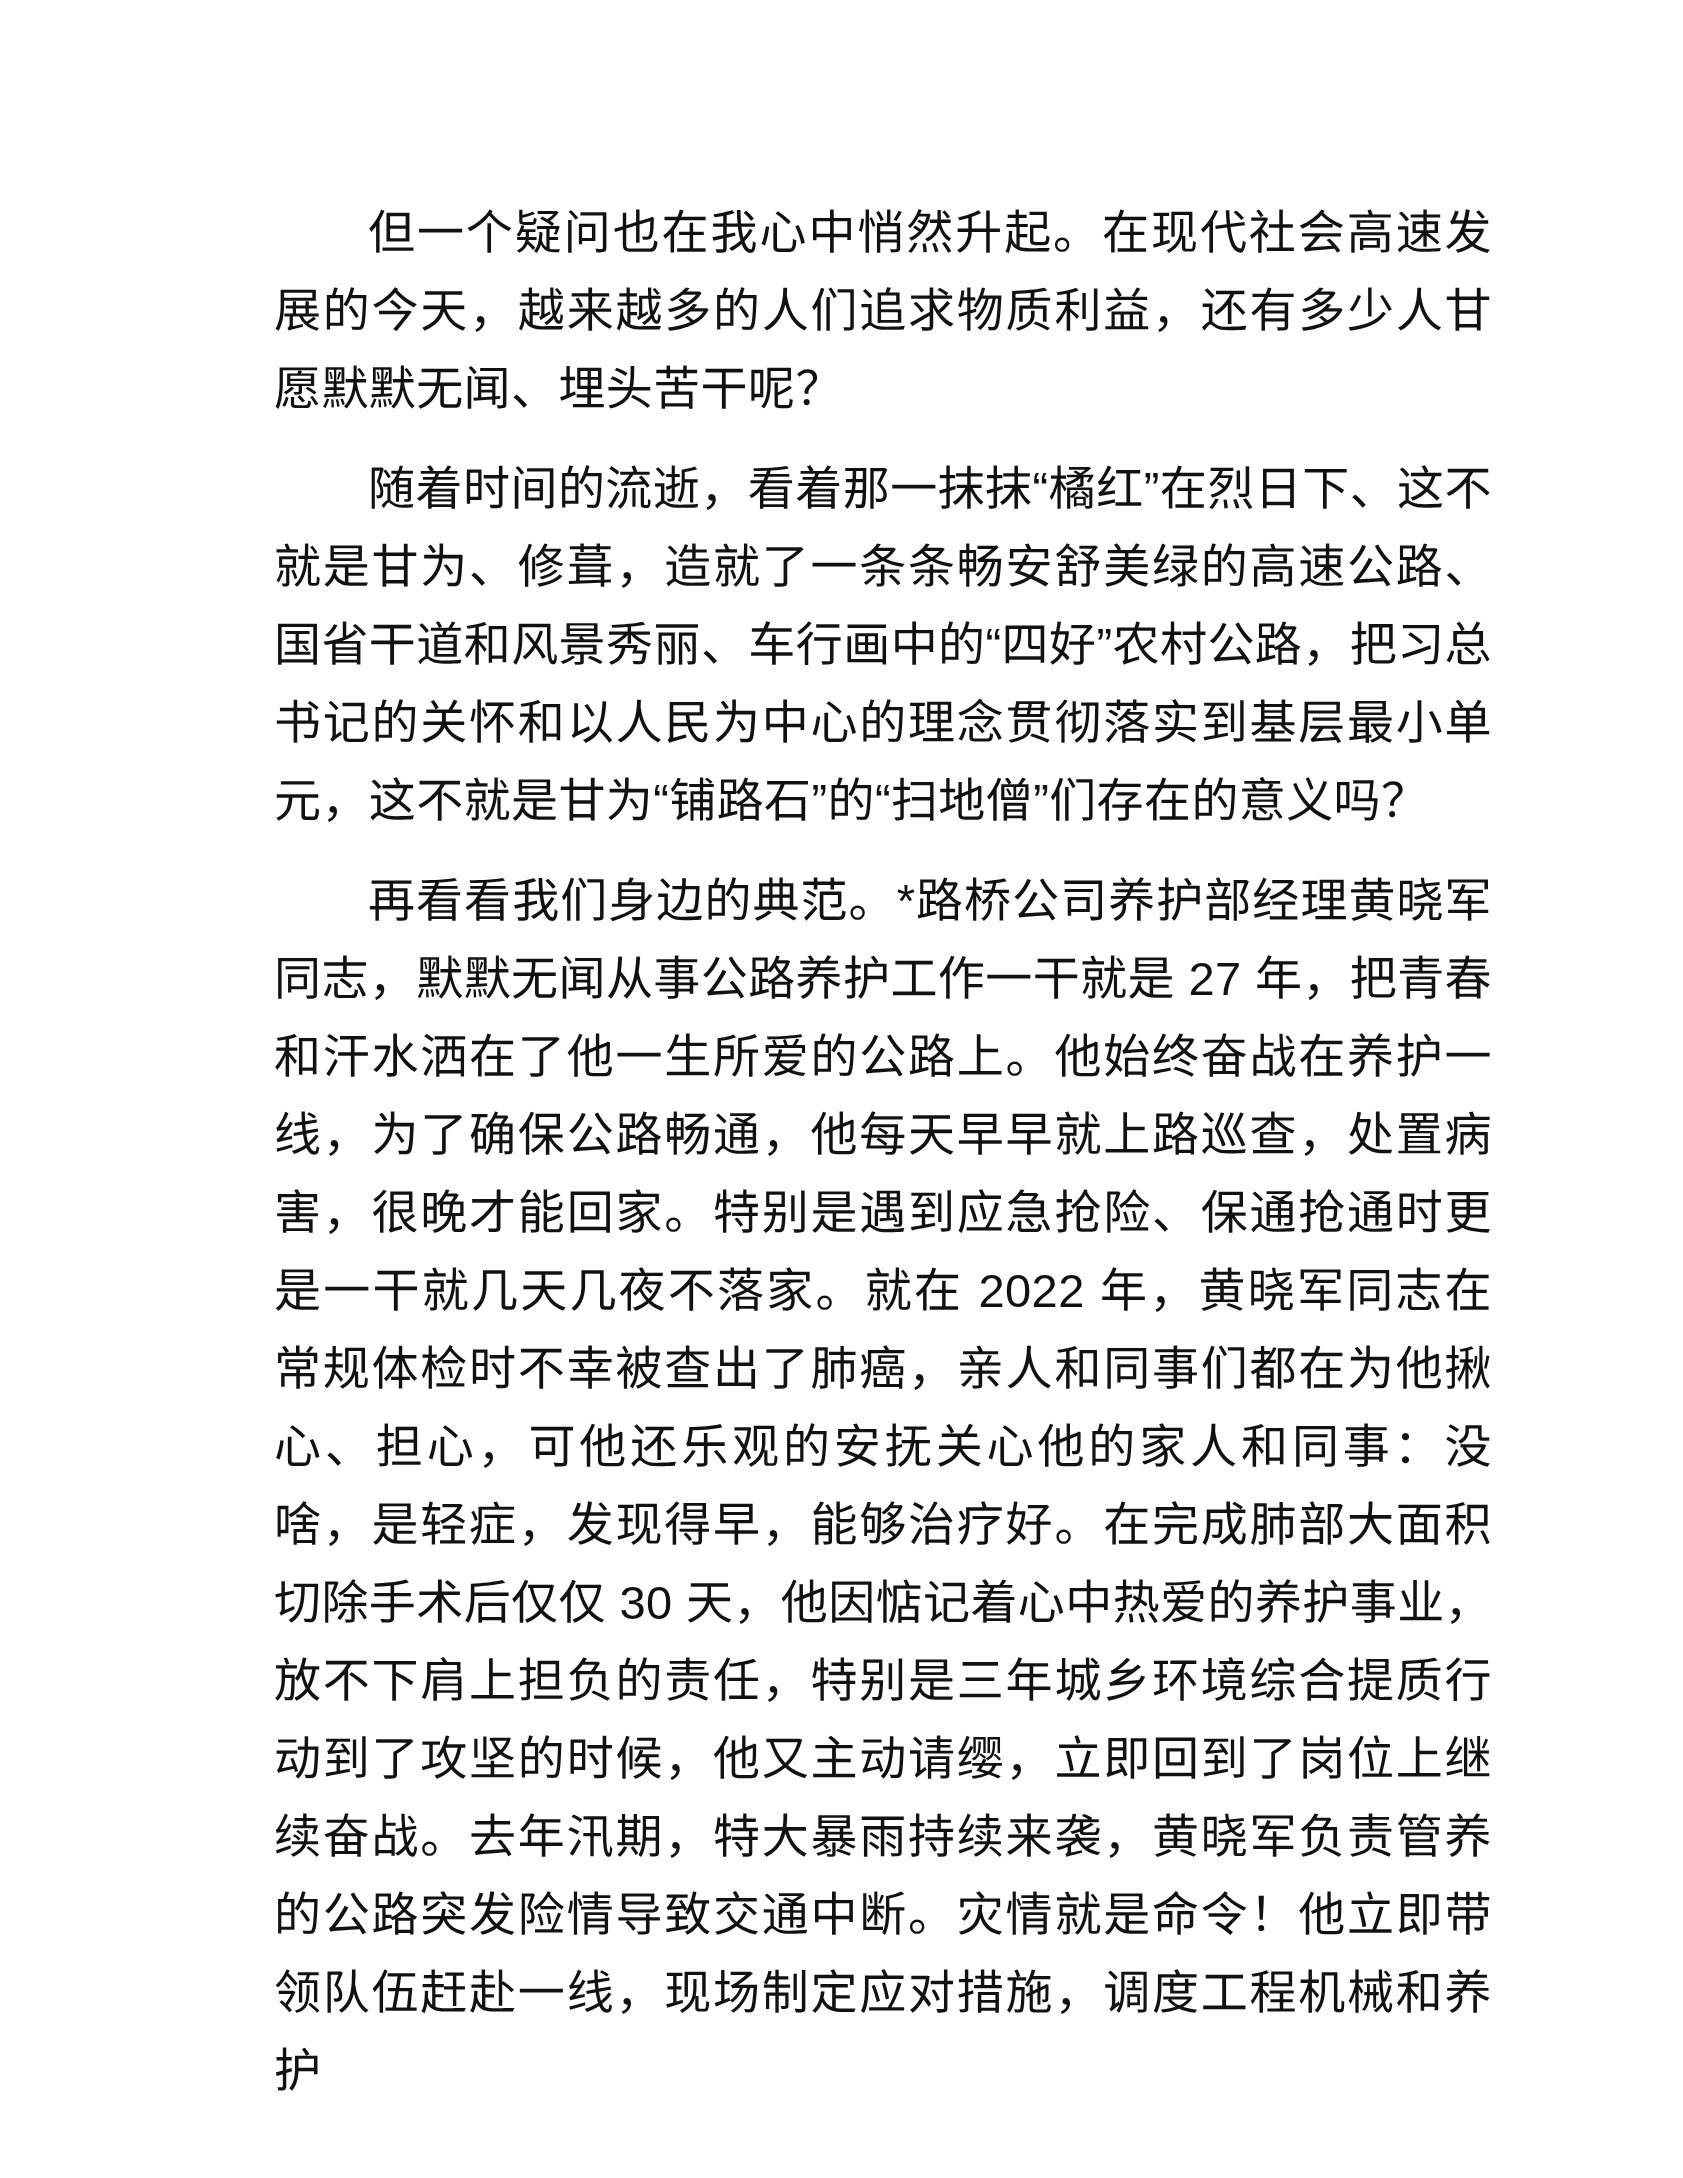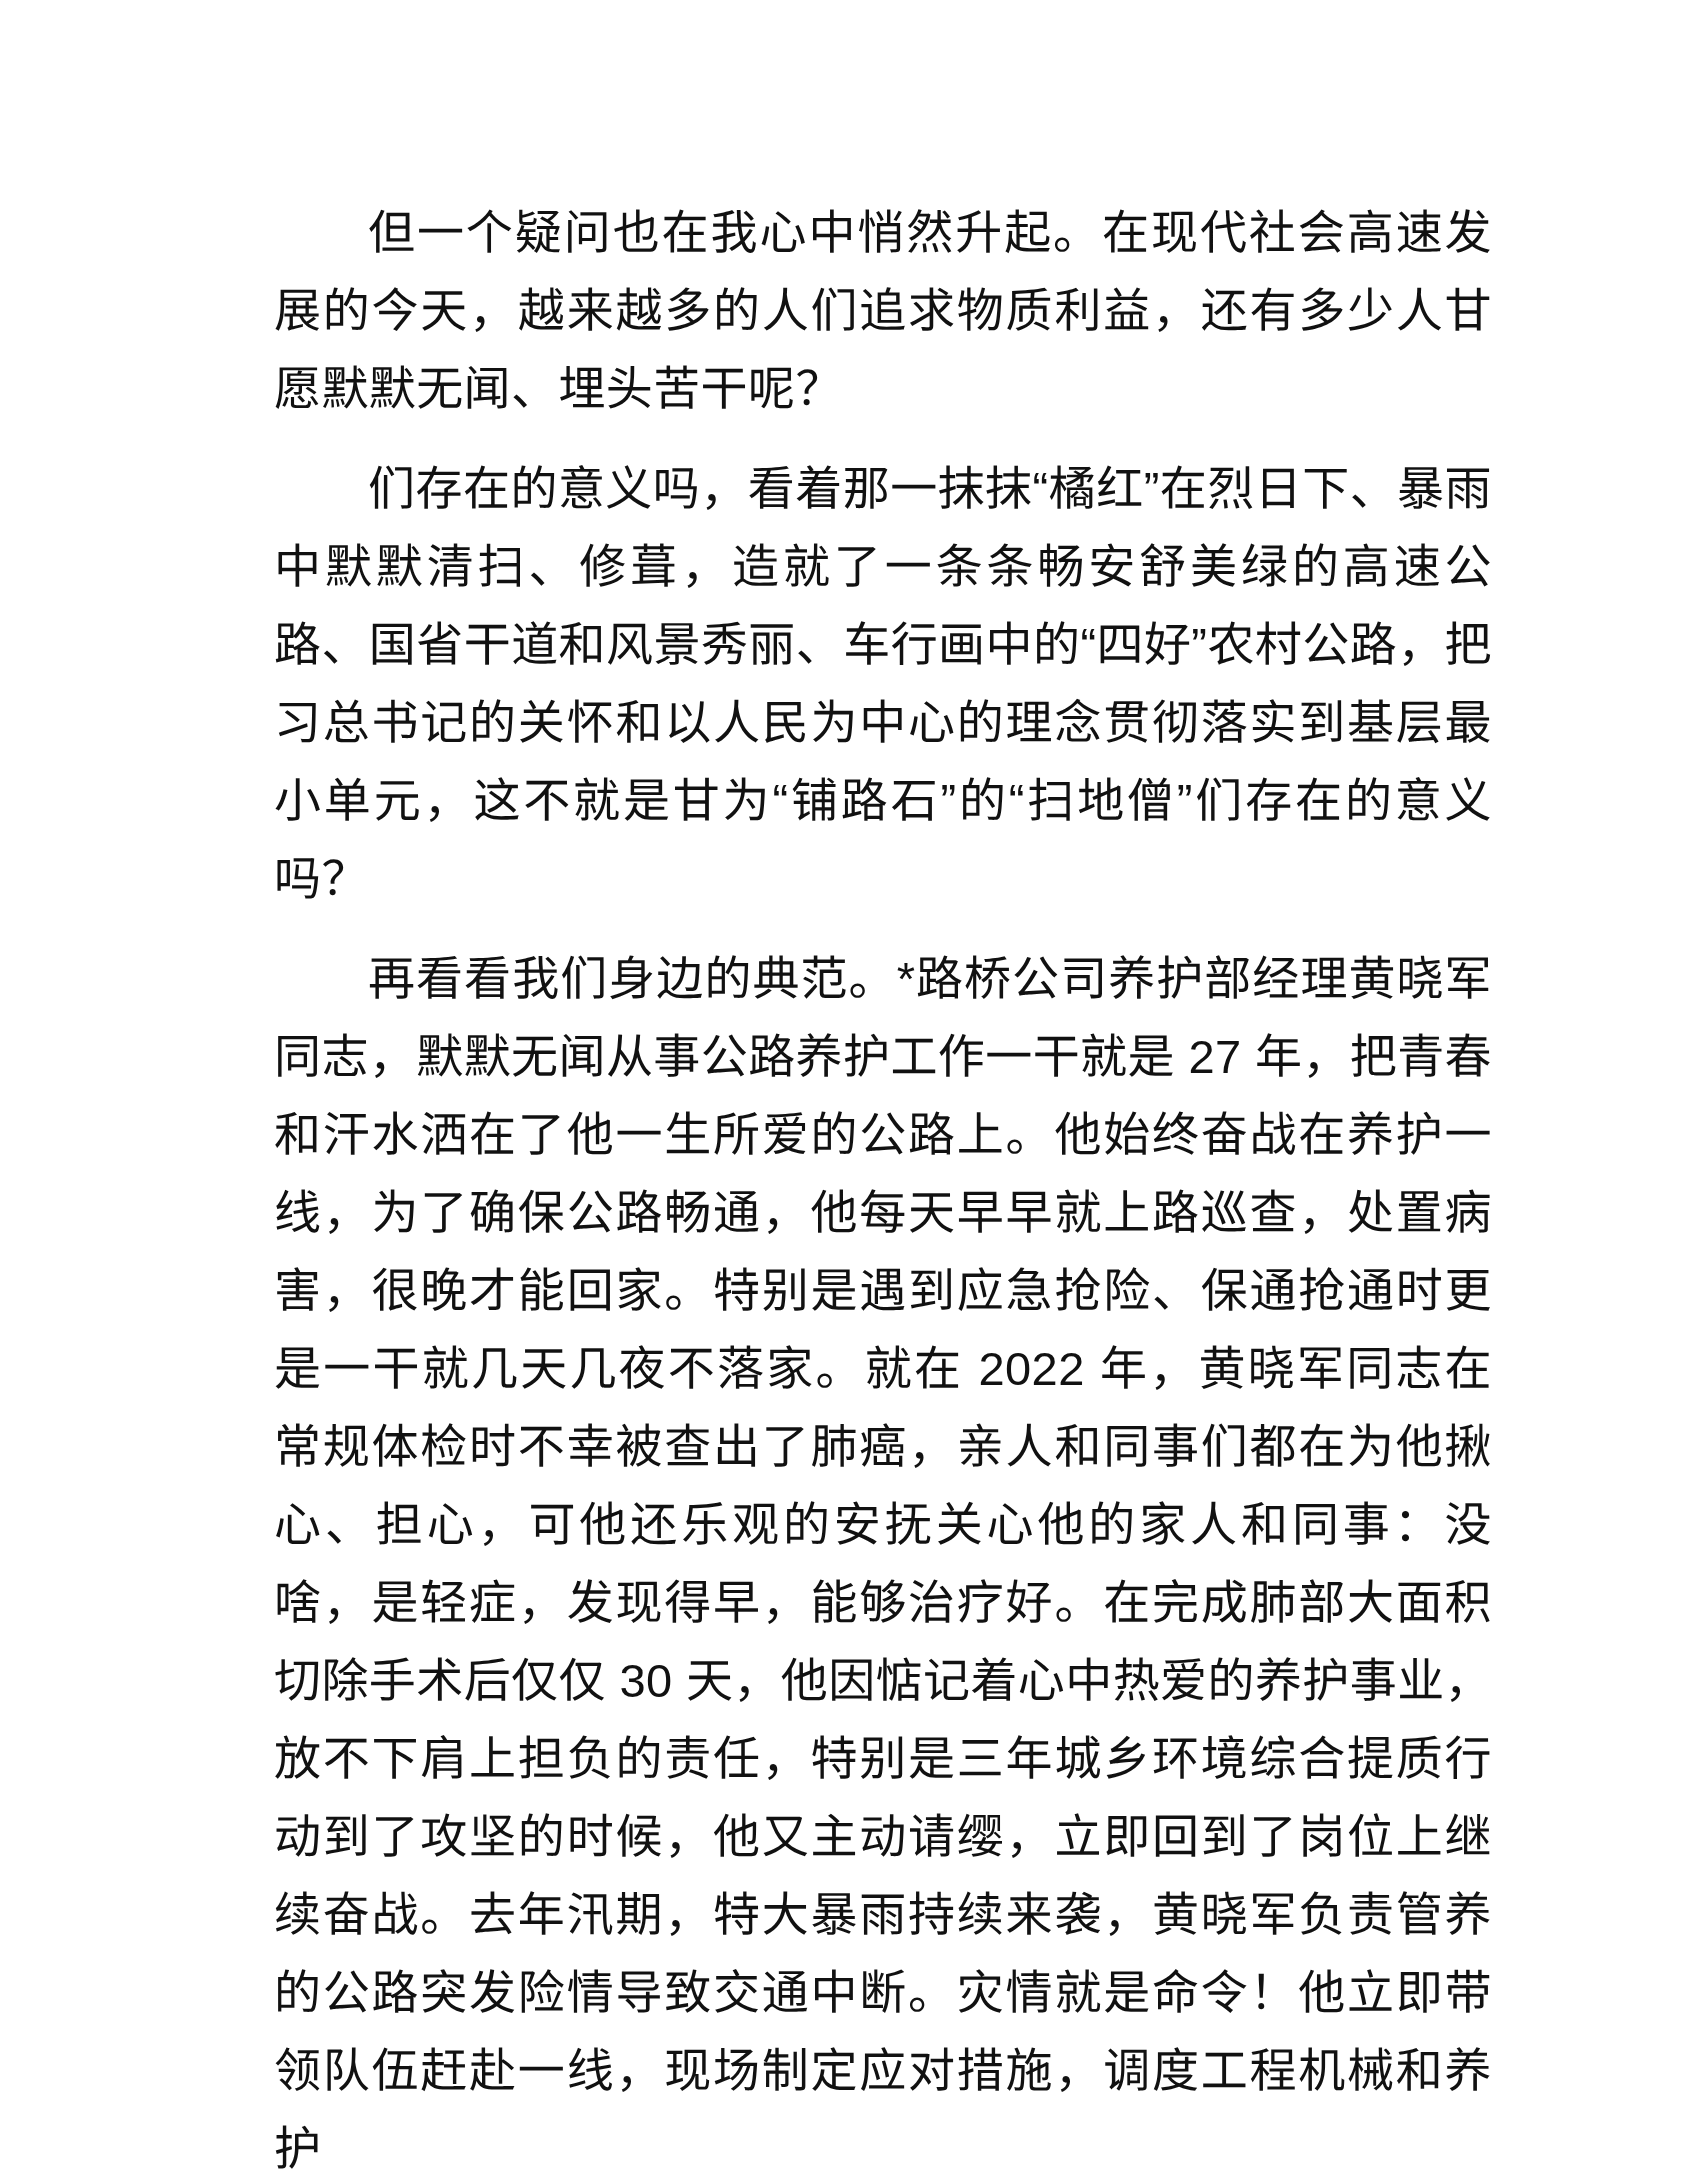--- a/index.html
+++ b/index.html
@@ -45,17 +45,17 @@
   .para:last-child {
     margin-bottom: 0;
   }
 </style>
 </head>
 <body>
 
 <div class="page">
   <div class="content">
     <p class="para">但一个疑问也在我心中悄然升起。在现代社会高速发展的今天，越来越多的人们追求物质利益，还有多少人甘愿默默无闻、埋头苦干呢？</p>
-    <p class="para">们存在的意义吗，看着那一抹抹“橘红”在烈日下、暴雨中默默清扫、修葺，造就了一条条畅安舒美绿的高速公路、国省干道和风景秀丽、车行画中的“四好”农村公路，把习总书记的关怀和以人民为中心的理念贯彻落实到基层最小单元，这不就是甘为“铺路石”的“扫地僧”们存在的意义吗？</p>
+    <p class="para">随着时间的流逝，看着那一抹抹“橘红”在烈日下、这不就是甘为、修葺，造就了一条条畅安舒美绿的高速公路、国省干道和风景秀丽、车行画中的“四好”农村公路，把习总书记的关怀和以人民为中心的理念贯彻落实到基层最小单元，这不就是甘为“铺路石”的“扫地僧”们存在的意义吗？</p>
     <p class="para">再看看我们身边的典范。*路桥公司养护部经理黄晓军同志，默默无闻从事公路养护工作一干就是 27 年，把青春和汗水洒在了他一生所爱的公路上。他始终奋战在养护一线，为了确保公路畅通，他每天早早就上路巡查，处置病害，很晚才能回家。特别是遇到应急抢险、保通抢通时更是一干就几天几夜不落家。就在 2022 年，黄晓军同志在常规体检时不幸被查出了肺癌，亲人和同事们都在为他揪心、担心，可他还乐观的安抚关心他的家人和同事：没啥，是轻症，发现得早，能够治疗好。在完成肺部大面积切除手术后仅仅 30 天，他因惦记着心中热爱的养护事业，放不下肩上担负的责任，特别是三年城乡环境综合提质行动到了攻坚的时候，他又主动请缨，立即回到了岗位上继续奋战。去年汛期，特大暴雨持续来袭，黄晓军负责管养的公路突发险情导致交通中断。灾情就是命令！他立即带领队伍赶赴一线，现场制定应对措施，调度工程机械和养护</p>
   </div>
 </div>
 
 
 </body></html>

